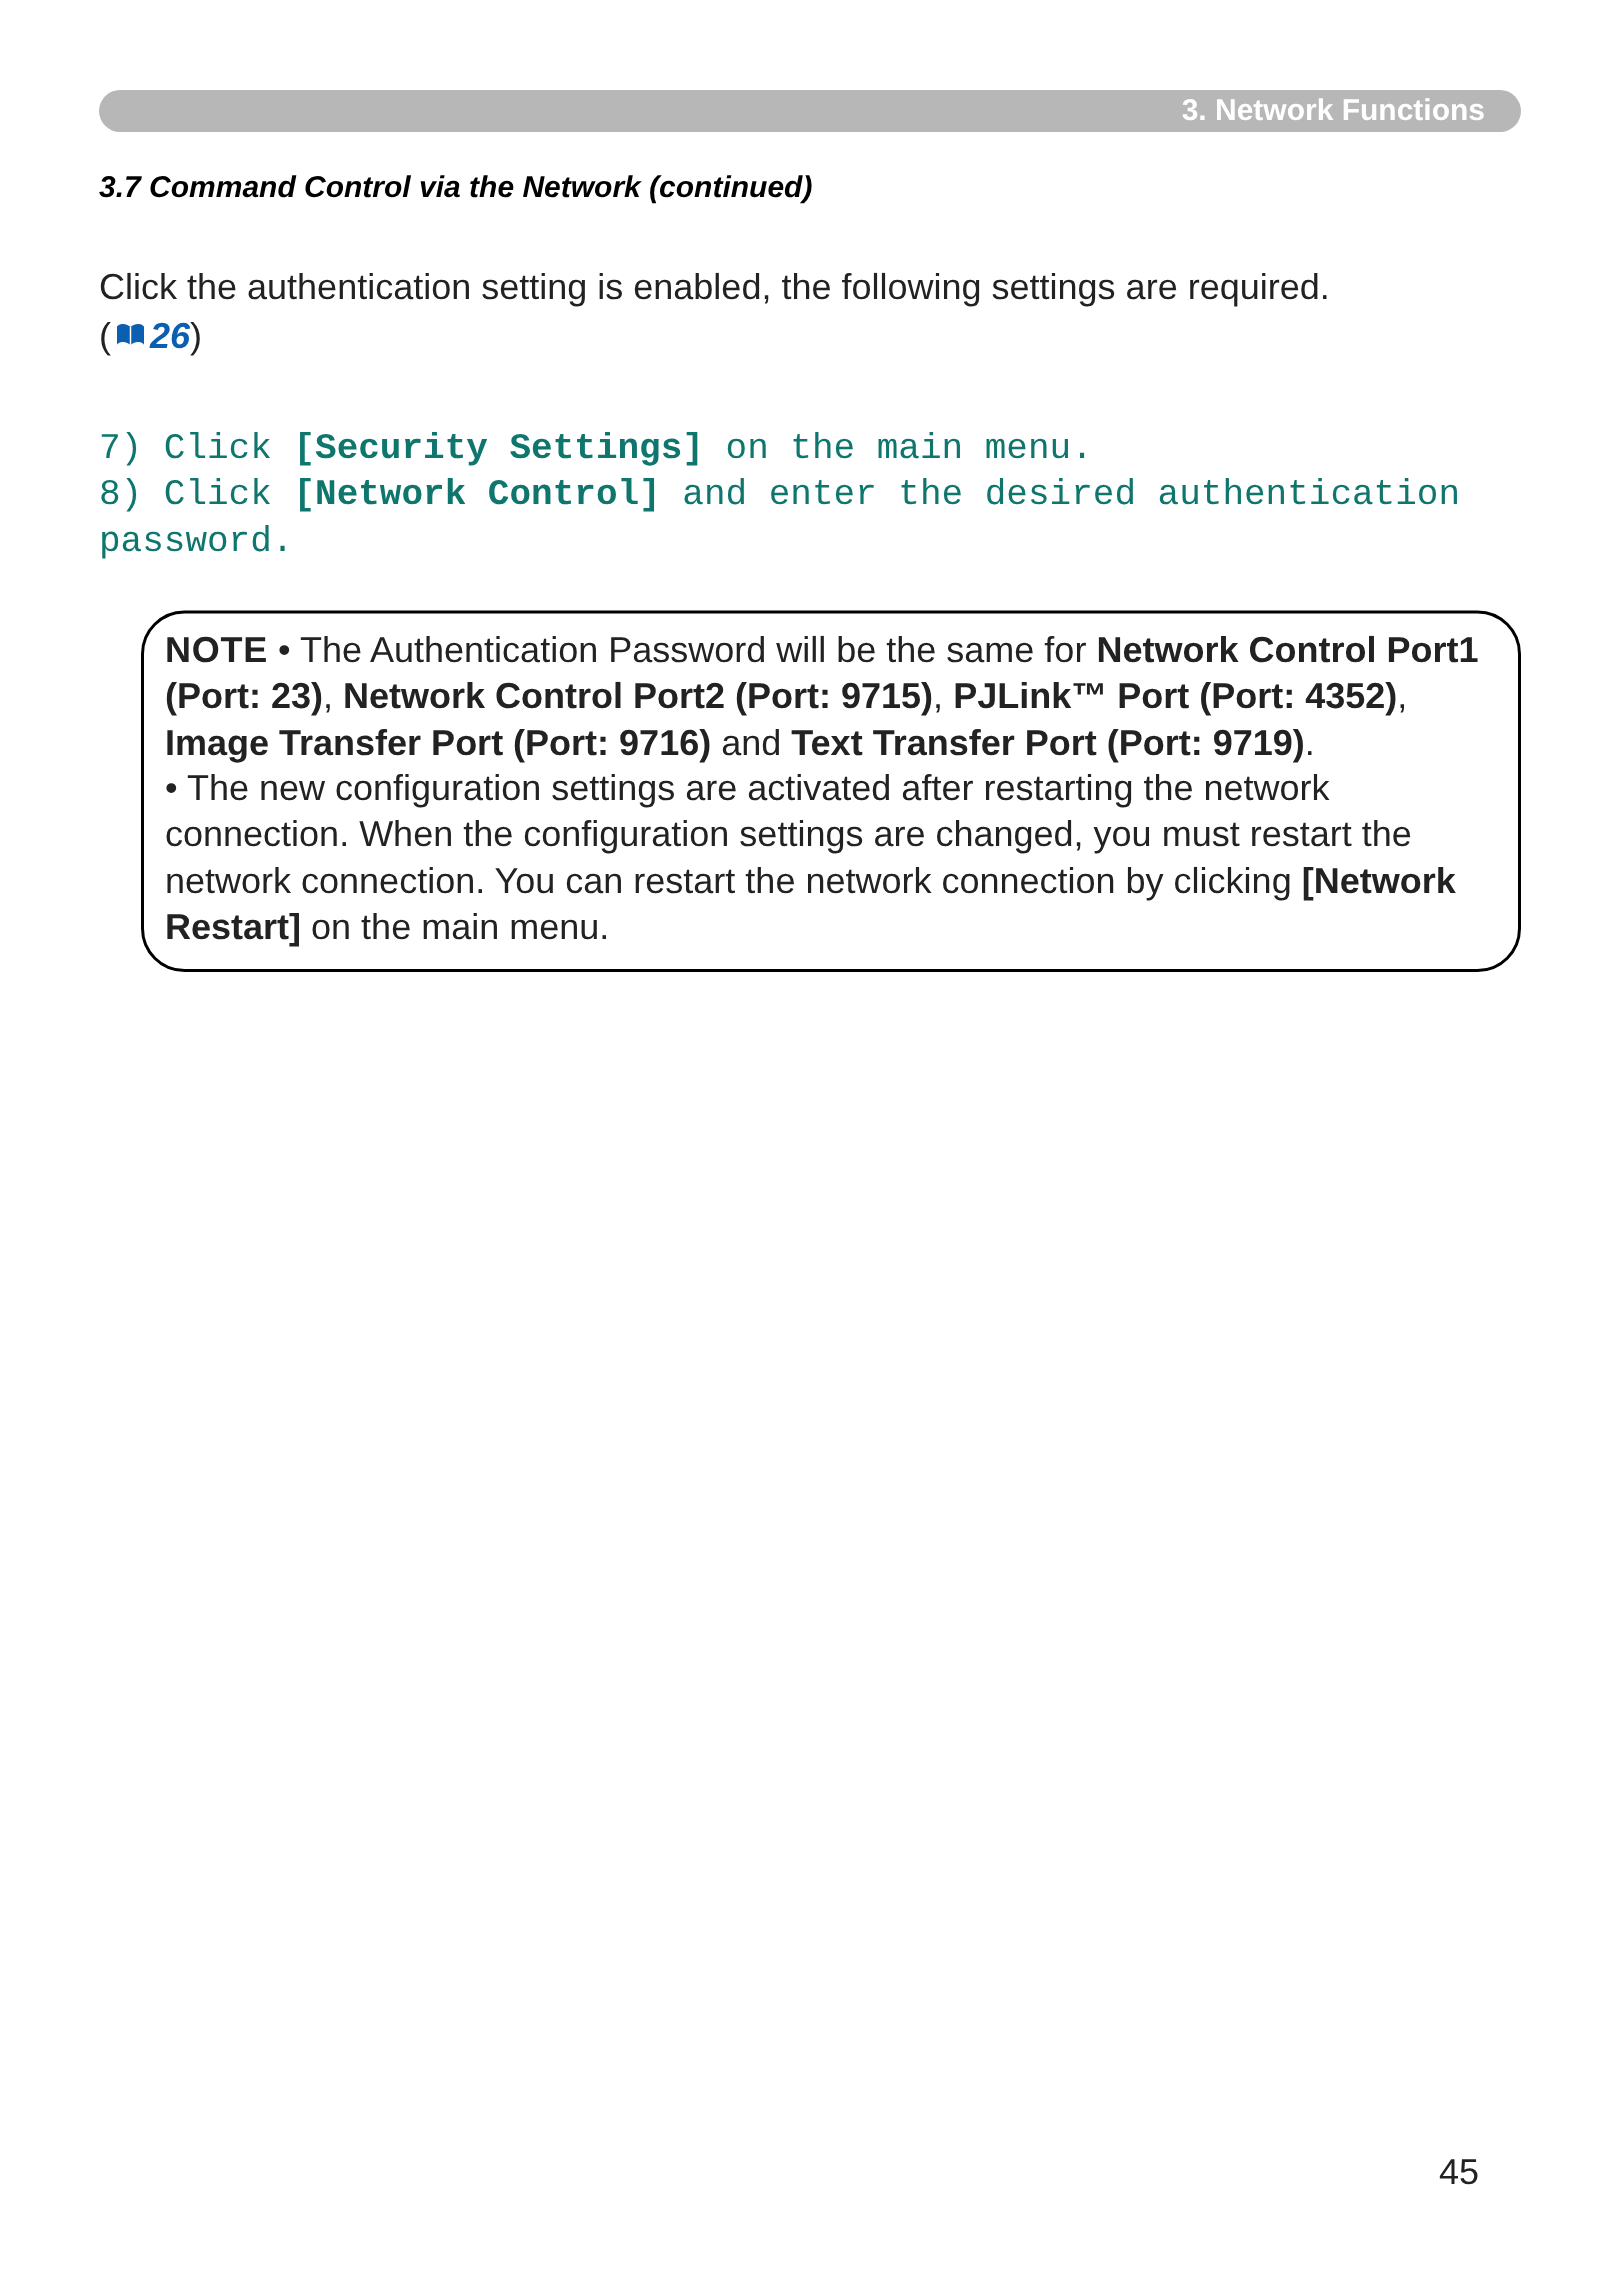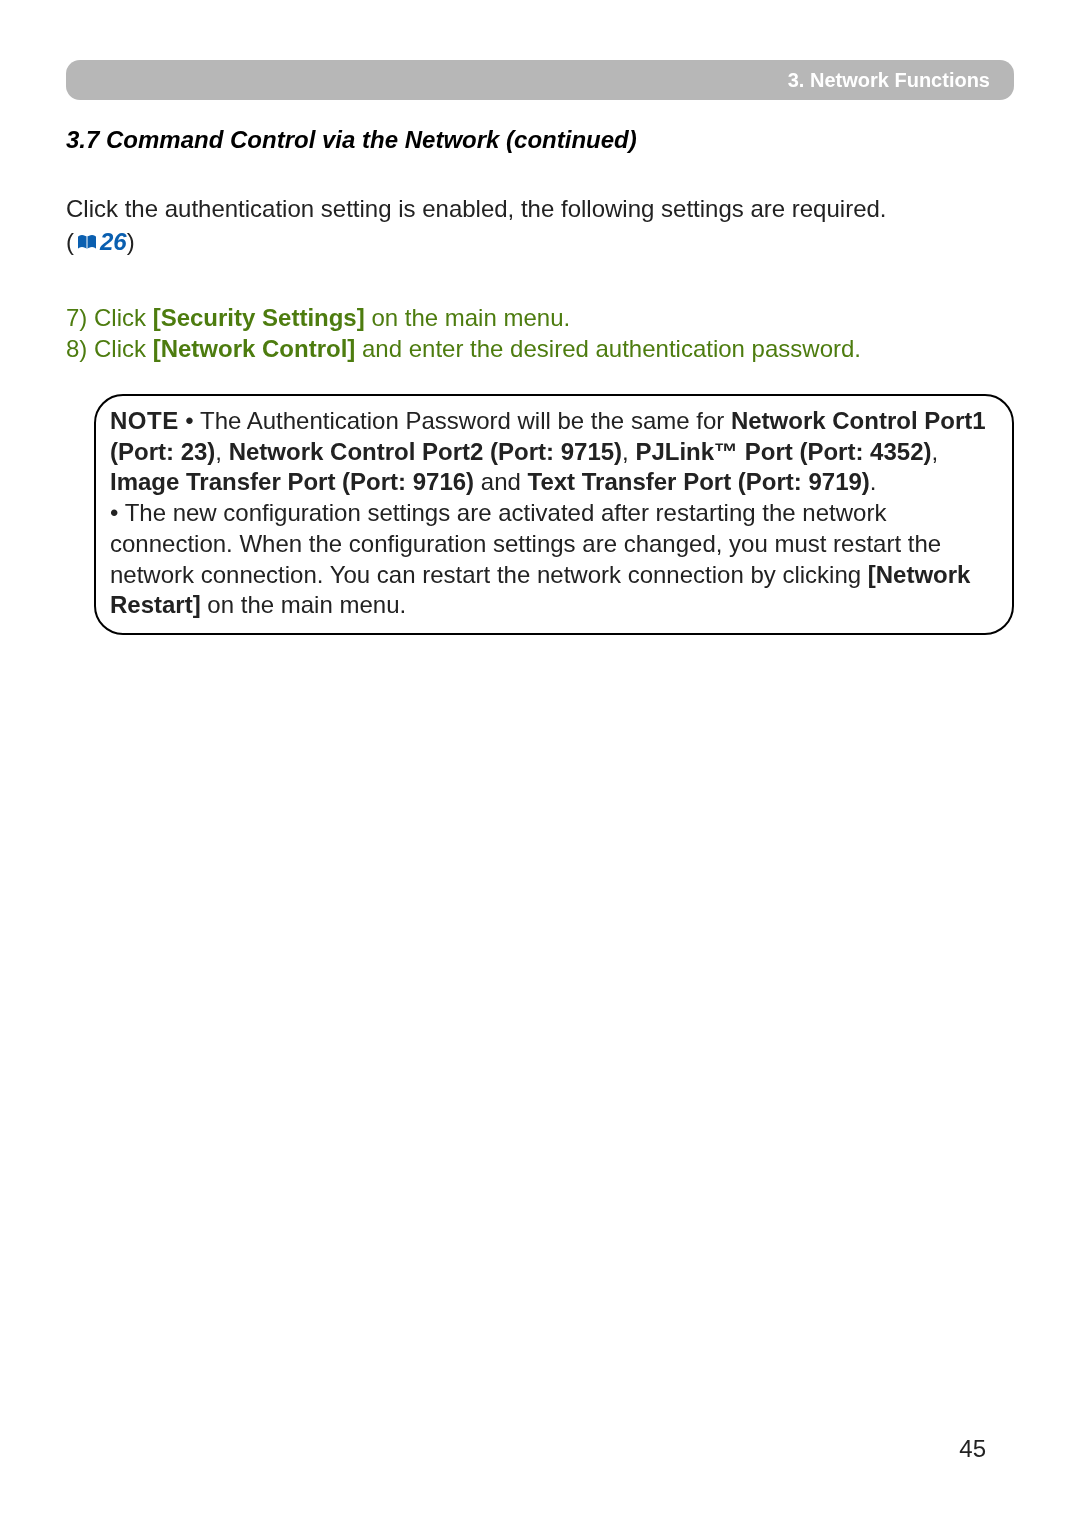--- a/index.html
+++ b/index.html
@@ -7,38 +7,38 @@
     width: 1080px;
     height: 1529px;
     background: #ffffff;
     font-family: Arial, Helvetica, sans-serif;
     position: relative;
   }
   .page {
     padding: 60px 66px 0 66px;
   }
   .header-bar {
-    height: 40px;
+    height: 28px;
     background: #b7b7b7;
     border-radius: 14px;
     display: flex;
     align-items: center;
     justify-content: flex-end;
     padding-right: 24px;
     margin-bottom: 26px;
   }
   .header-bar-text {
     font-weight: bold;
     font-size: 20px;
     color: #ffffff;
   }
   .section-title {
     font-weight: bold;
     font-style: italic;
-    font-size: 24px;
+    font-size: 20px;
     color: #000;
     margin-bottom: 40px;
   }
   .intro-text {
     font-size: 24px;
     color: #222;
     line-height: 1.25;
     margin-bottom: 4px;
   }
   .ref-line {
@@ -52,23 +52,24 @@
     color: #0a5fb0;
     margin: 0 2px;
   }
   .ref-num {
     font-weight: bold;
     font-style: italic;
     color: #0a5fb0;
   }
   .steps {
     font-size: 24px;
-    color: #4d7c0f;
+    color: #0f766e;
     line-height: 1.3;
     margin-bottom: 30px;
+    font-family: Liberation Mono, monospace;
   }
   .steps .bold { font-weight: bold; }
   .steps .indent { padding-left: 34px; }
   .note-box {
     border: 2.5px solid #000;
     border-radius: 29px;
     padding: 10px 14px 12px 14px;
     font-size: 24px;
     line-height: 1.28;
     color: #222;

